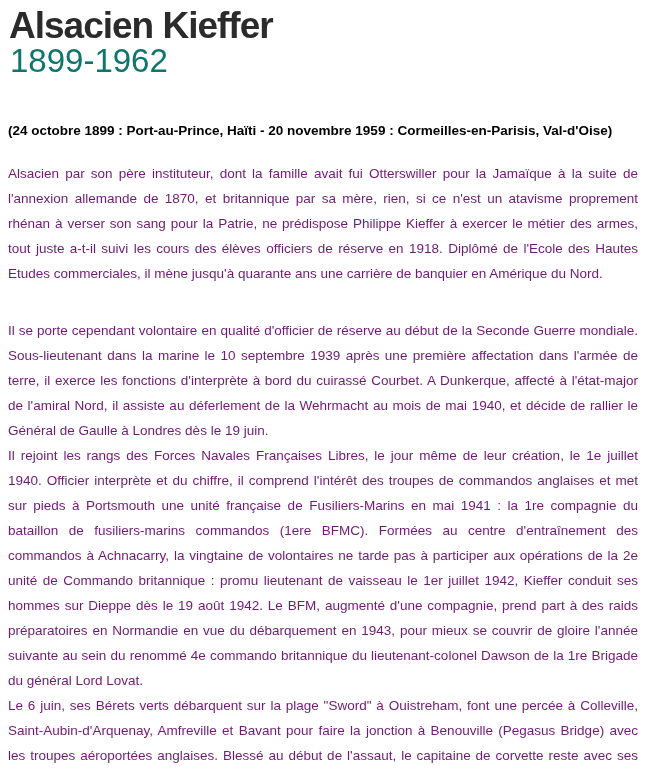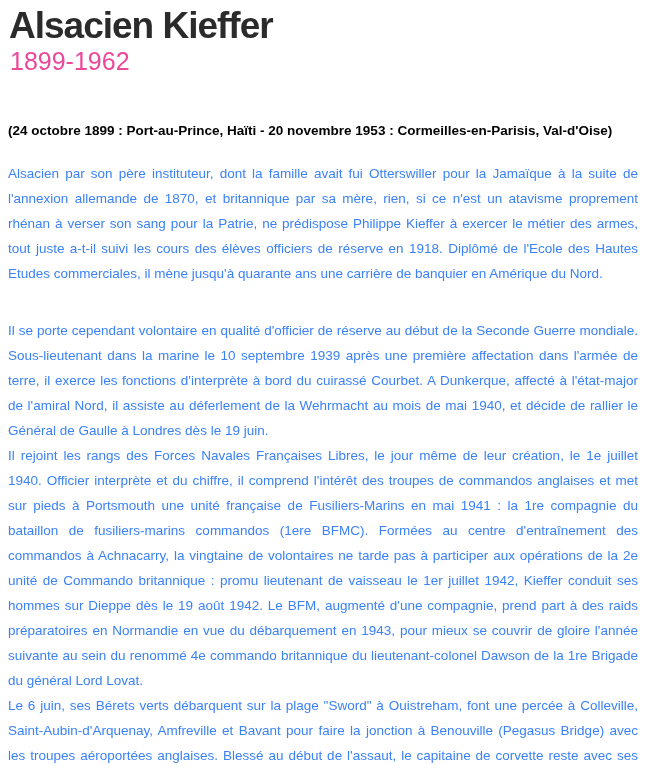--- a/index.html
+++ b/index.html
@@ -22,53 +22,53 @@
     margin: 2px 0 0 1px;
     font-size: 37px;
     line-height: 40px;
     font-weight: 700;
     letter-spacing: -1px;
     color: #2b2b2b;
     font-family: "Liberation Sans", "DejaVu Sans", sans-serif;
   }
   h2.subtitle {
     margin: 0 0 0 2px;
-    font-size: 25px;
+    font-size: 33px;
     line-height: 30px;
     font-weight: 400;
-    color: #ec4899;
+    color: #0f766e;
     font-family: "Liberation Sans", "DejaVu Sans", sans-serif;
   }
   .content {
     margin-top: 42px;
   }
   p.para {
     margin: 0;
     font-size: 13.5px;
     line-height: 25px;
     text-align: justify;
-    color: #3b82f6;
+    color: #701a75;
   }
   p.intro {
     font-weight: 700;
     color: #000000;
   }
   p.gap-top-lg { margin-top: 18px; }
   p.gap-top    { margin-top: 32px; }
 </style>
 </head>
 <body>
 
 <header class="page-header">
   <h1 class="title">Alsacien Kieffer</h1>
   <h2 class="subtitle">1899-1962</h2>
 </header>
 
 <main class="content">
-  <p class="para intro">(24 octobre 1899 : Port-au-Prince, Haïti - 20 novembre 1953 : Cormeilles-en-Parisis, Val-d'Oise)</p>
+  <p class="para intro">(24 octobre 1899 : Port-au-Prince, Haïti - 20 novembre 1959 : Cormeilles-en-Parisis, Val-d'Oise)</p>
 
   <p class="para gap-top-lg">Alsacien par son père instituteur, dont la famille avait fui Otterswiller pour la Jamaïque à la suite de l'annexion allemande de 1870, et britannique par sa mère, rien, si ce n'est un atavisme proprement rhénan à verser son sang pour la Patrie, ne prédispose Philippe Kieffer à exercer le métier des armes, tout juste a-t-il suivi les cours des élèves officiers de réserve en 1918. Diplômé de l'Ecole des Hautes Etudes commerciales, il mène jusqu'à quarante ans une carrière de banquier en Amérique du Nord.</p>
 
   <p class="para gap-top">Il se porte cependant volontaire en qualité d'officier de réserve au début de la Seconde Guerre mondiale. Sous-lieutenant dans la marine le 10 septembre 1939 après une première affectation dans l'armée de terre, il exerce les fonctions d'interprète à bord du cuirassé Courbet. A Dunkerque, affecté à l'état-major de l'amiral Nord, il assiste au déferlement de la Wehrmacht au mois de mai 1940, et décide de rallier le Général de Gaulle à Londres dès le 19 juin.</p>
 
   <p class="para">Il rejoint les rangs des Forces Navales Françaises Libres, le jour même de leur création, le 1e juillet 1940. Officier interprète et du chiffre, il comprend l'intérêt des troupes de commandos anglaises et met sur pieds à Portsmouth une unité française de Fusiliers-Marins en mai 1941 : la 1re compagnie du bataillon de fusiliers-marins commandos (1ere BFMC). Formées au centre d'entraînement des commandos à Achnacarry, la vingtaine de volontaires ne tarde pas à participer aux opérations de la 2e unité de Commando britannique : promu lieutenant de vaisseau le 1er juillet 1942, Kieffer conduit ses hommes sur Dieppe dès le 19 août 1942. Le BFM, augmenté d'une compagnie, prend part à des raids préparatoires en Normandie en vue du débarquement en 1943, pour mieux se couvrir de gloire l'année suivante au sein du renommé 4e commando britannique du lieutenant-colonel Dawson de la 1re Brigade du général Lord Lovat.</p>
 
   <p class="para">Le 6 juin, ses Bérets verts débarquent sur la plage "Sword" à Ouistreham, font une percée à Colleville, Saint-Aubin-d'Arquenay, Amfreville et Bavant pour faire la jonction à Benouville (Pegasus Bridge) avec les troupes aéroportées anglaises. Blessé au début de l'assaut, le capitaine de corvette reste avec ses compagnons d'armes pendant encore deux jours avant d'être évacué, et retrouve son unité le 13 juillet au moment de l'avancée sur Honfleur.</p>
 </main>
 

